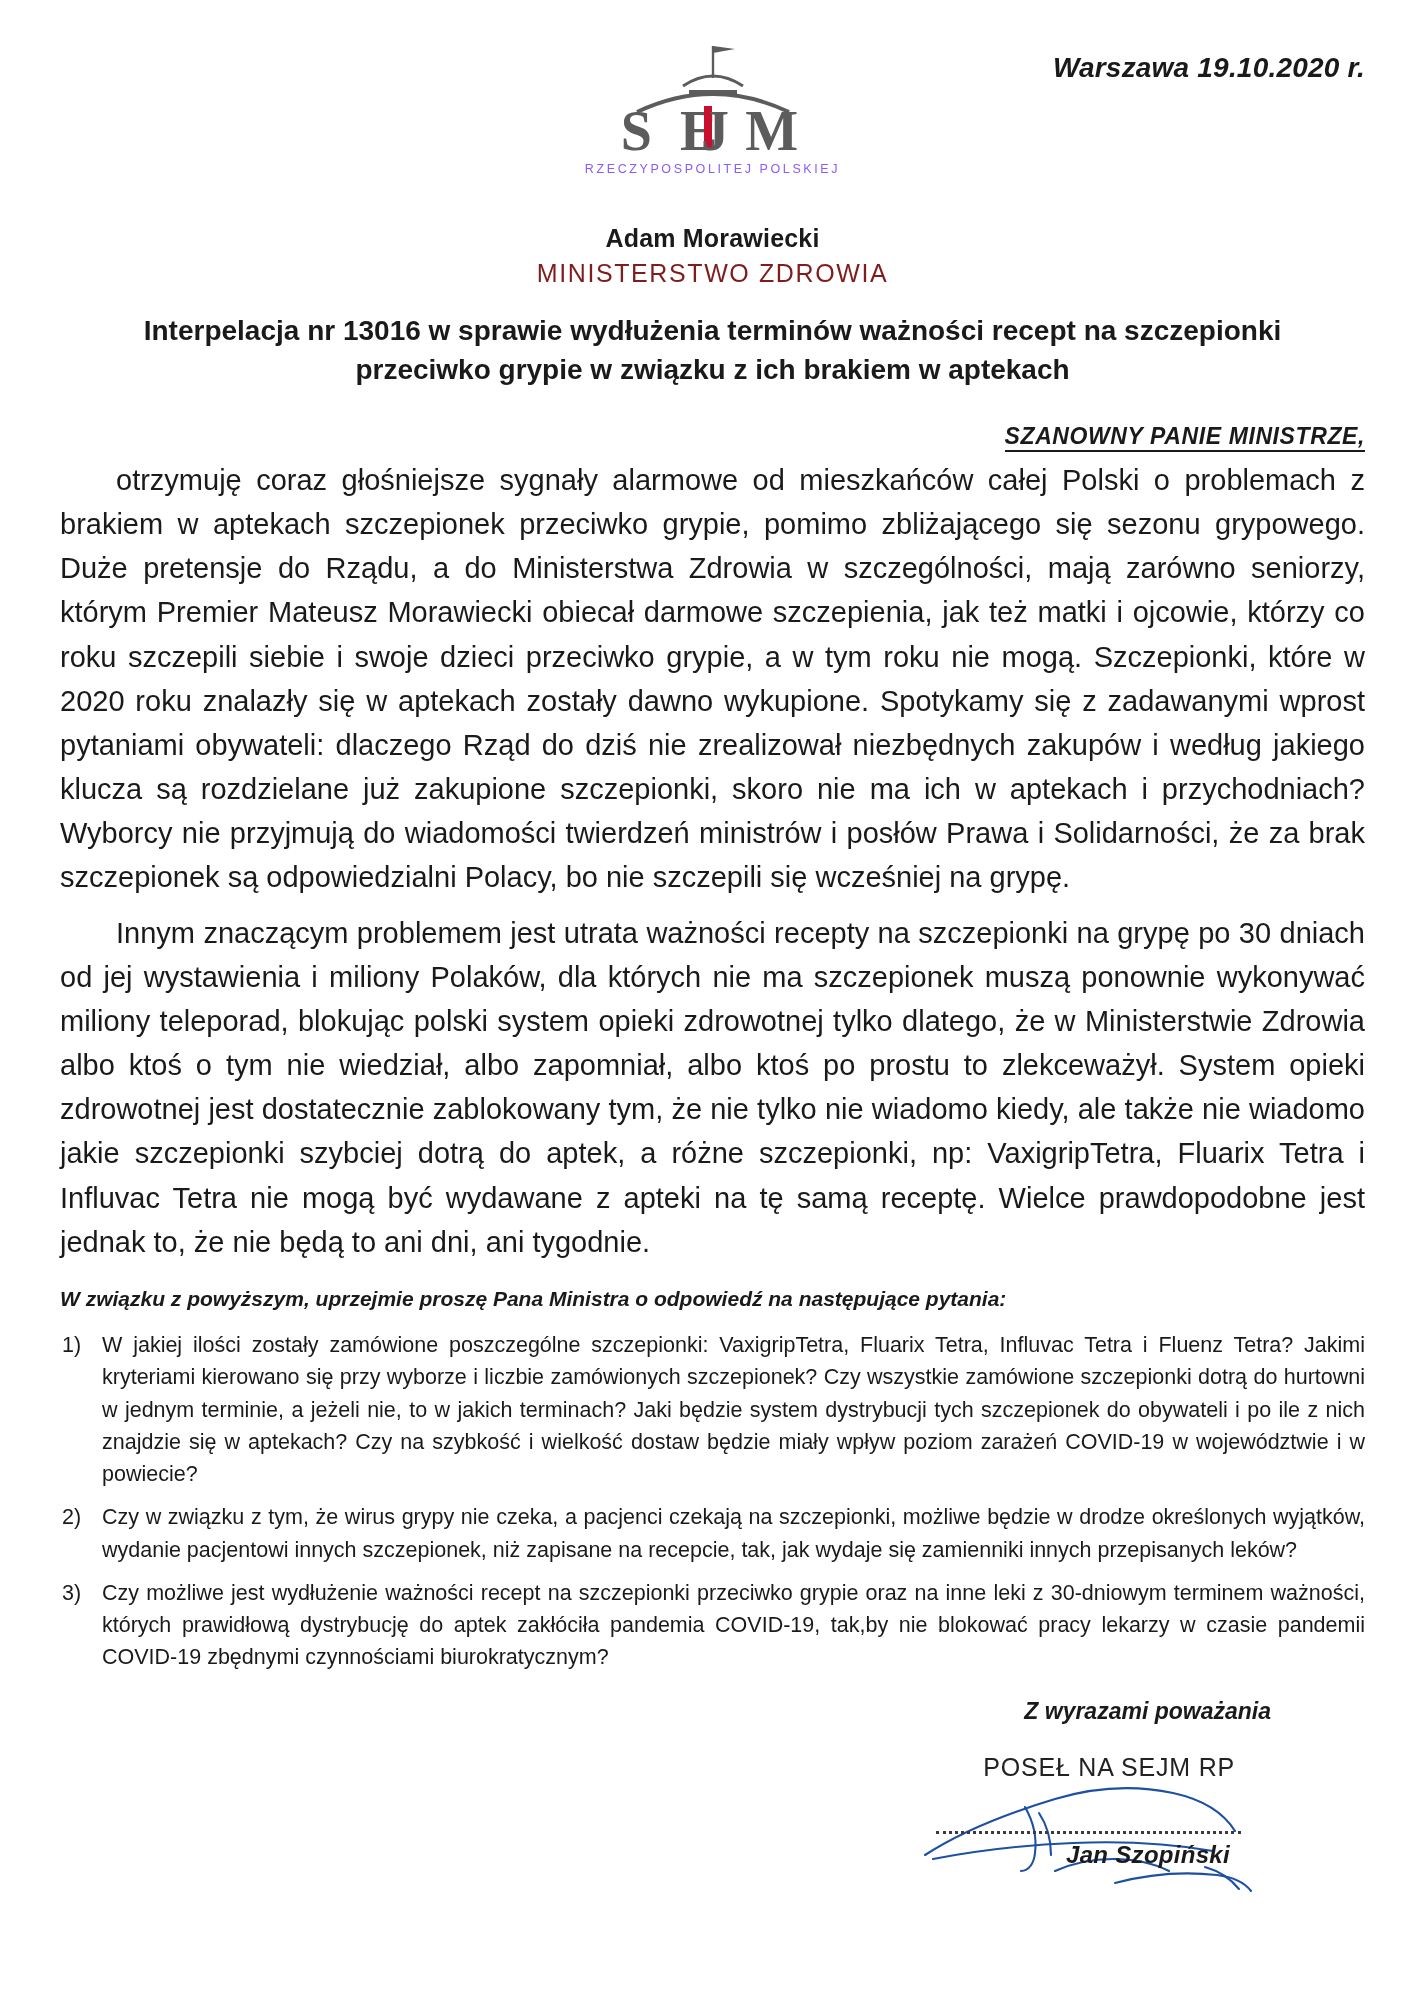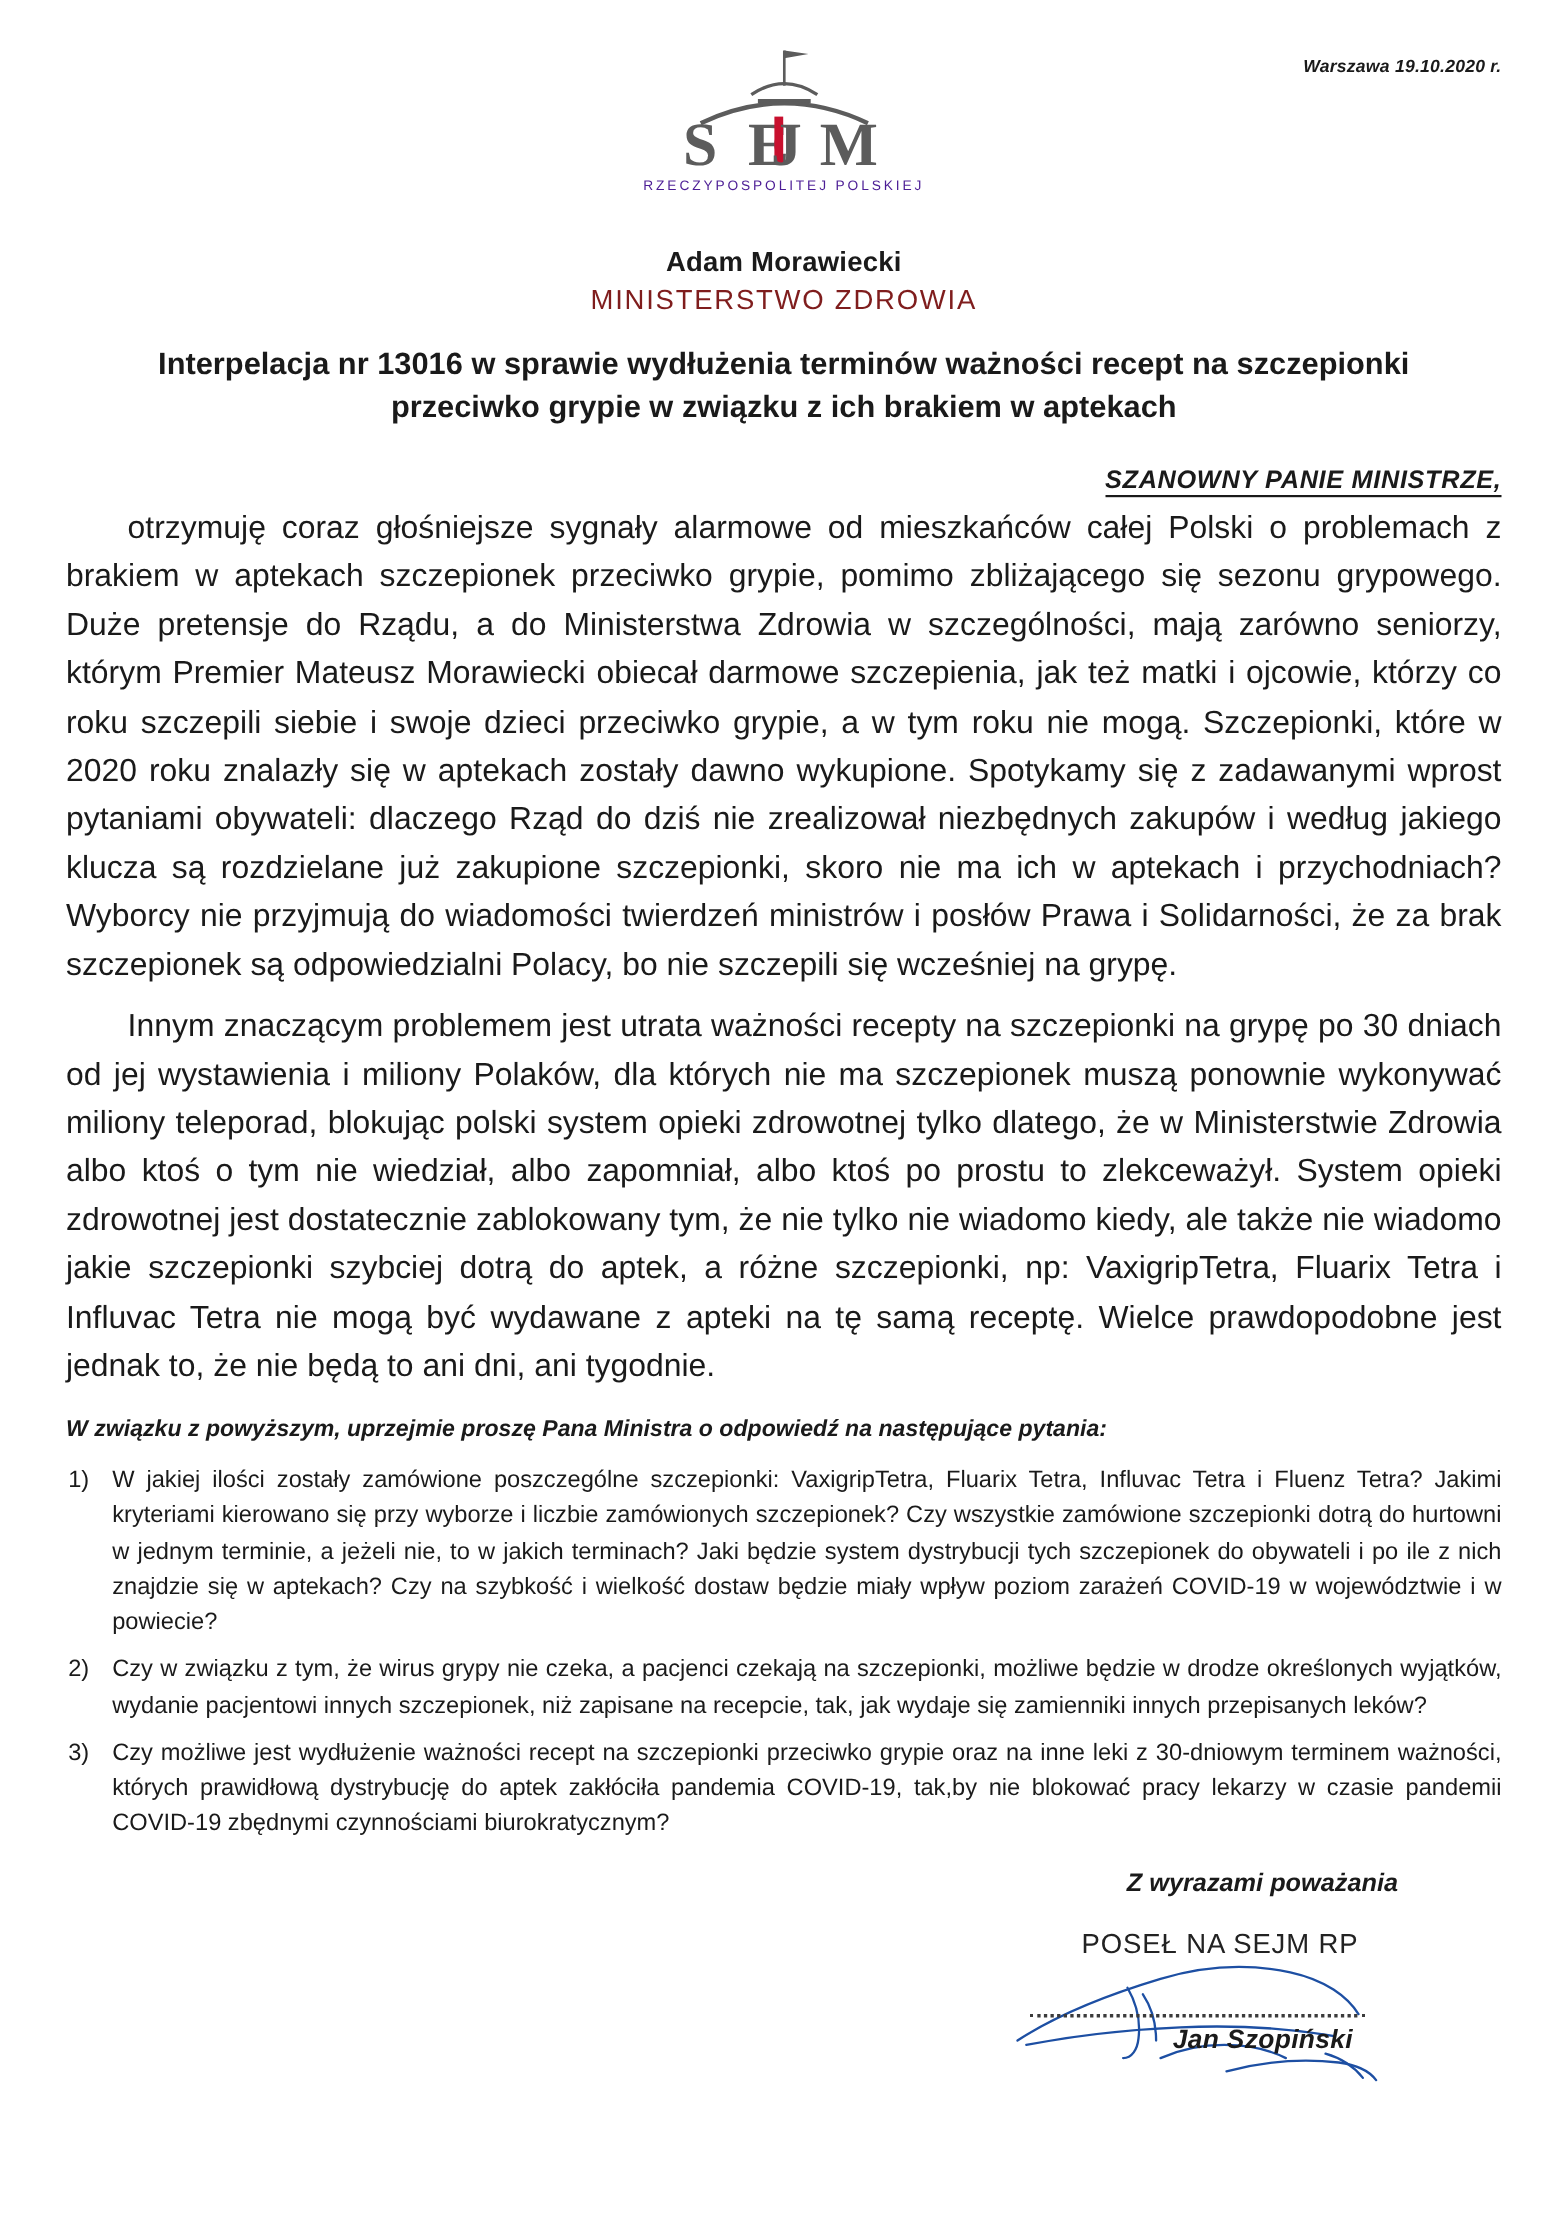--- a/index.html
+++ b/index.html
@@ -27,36 +27,36 @@
   .header {
     position: relative;
     height: 170px;
   }
   .date {
     position: absolute;
     right: 0;
     top: 12px;
     font-weight: bold;
     font-style: italic;
-    font-size: 16px;
+    font-size: 28px;
     letter-spacing: 0.2px;
   }
   .logo-wrap {
     position: absolute;
     left: 50%;
     transform: translateX(-50%);
     top: 0;
     width: 300px;
     text-align: center;
   }
   .logo-svg { display: block; margin: 0 auto; }
   .logo-sub {
     font-size: 12.5px;
     letter-spacing: 2.6px;
-    color: #4c1d95;
+    color: #8b5cf6;
     margin-top: 2px;
     font-family: "Liberation Sans", sans-serif;
   }
 
   
   .addressee {
     text-align: center;
     margin-top: 14px;
   }
   .addressee-name {

